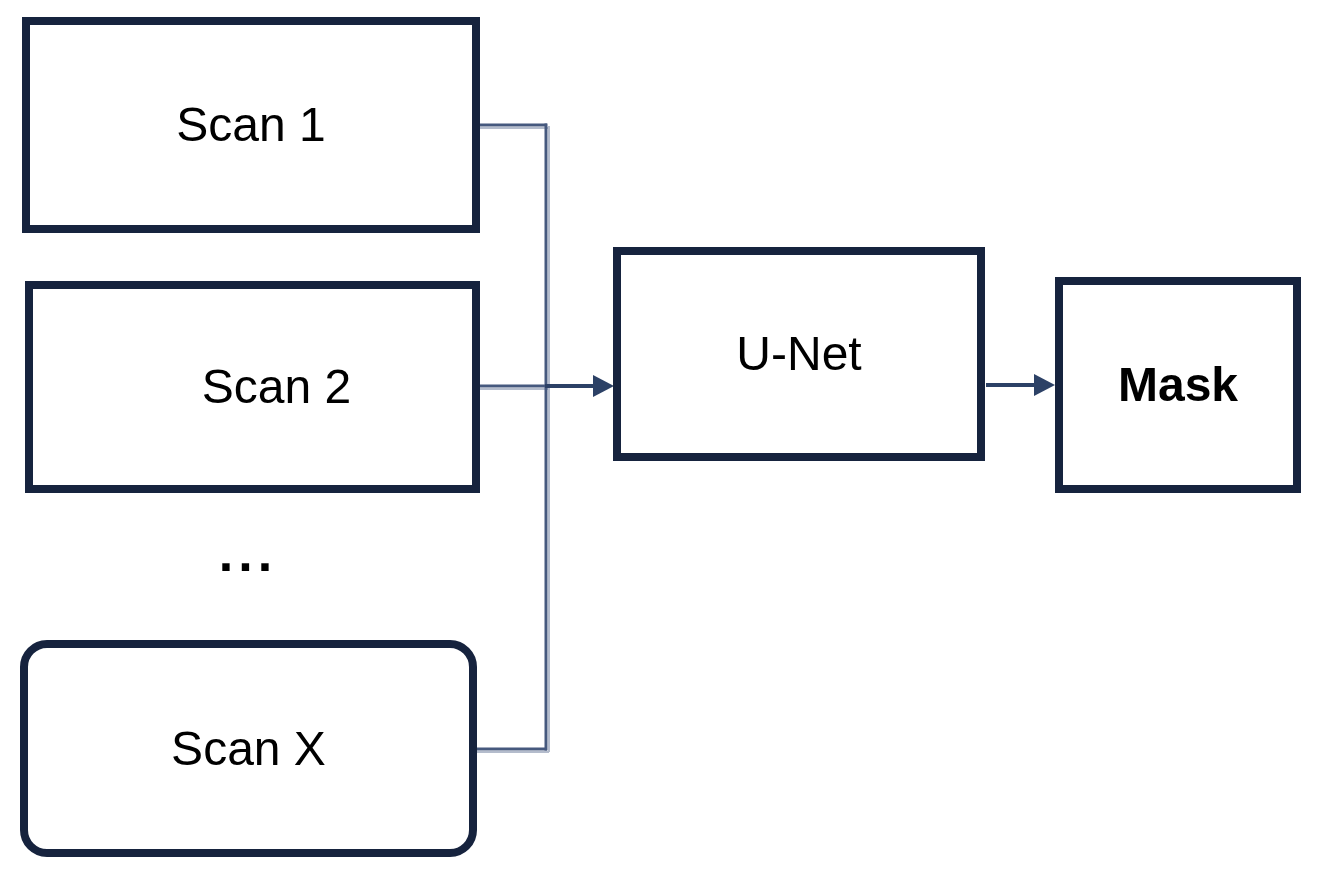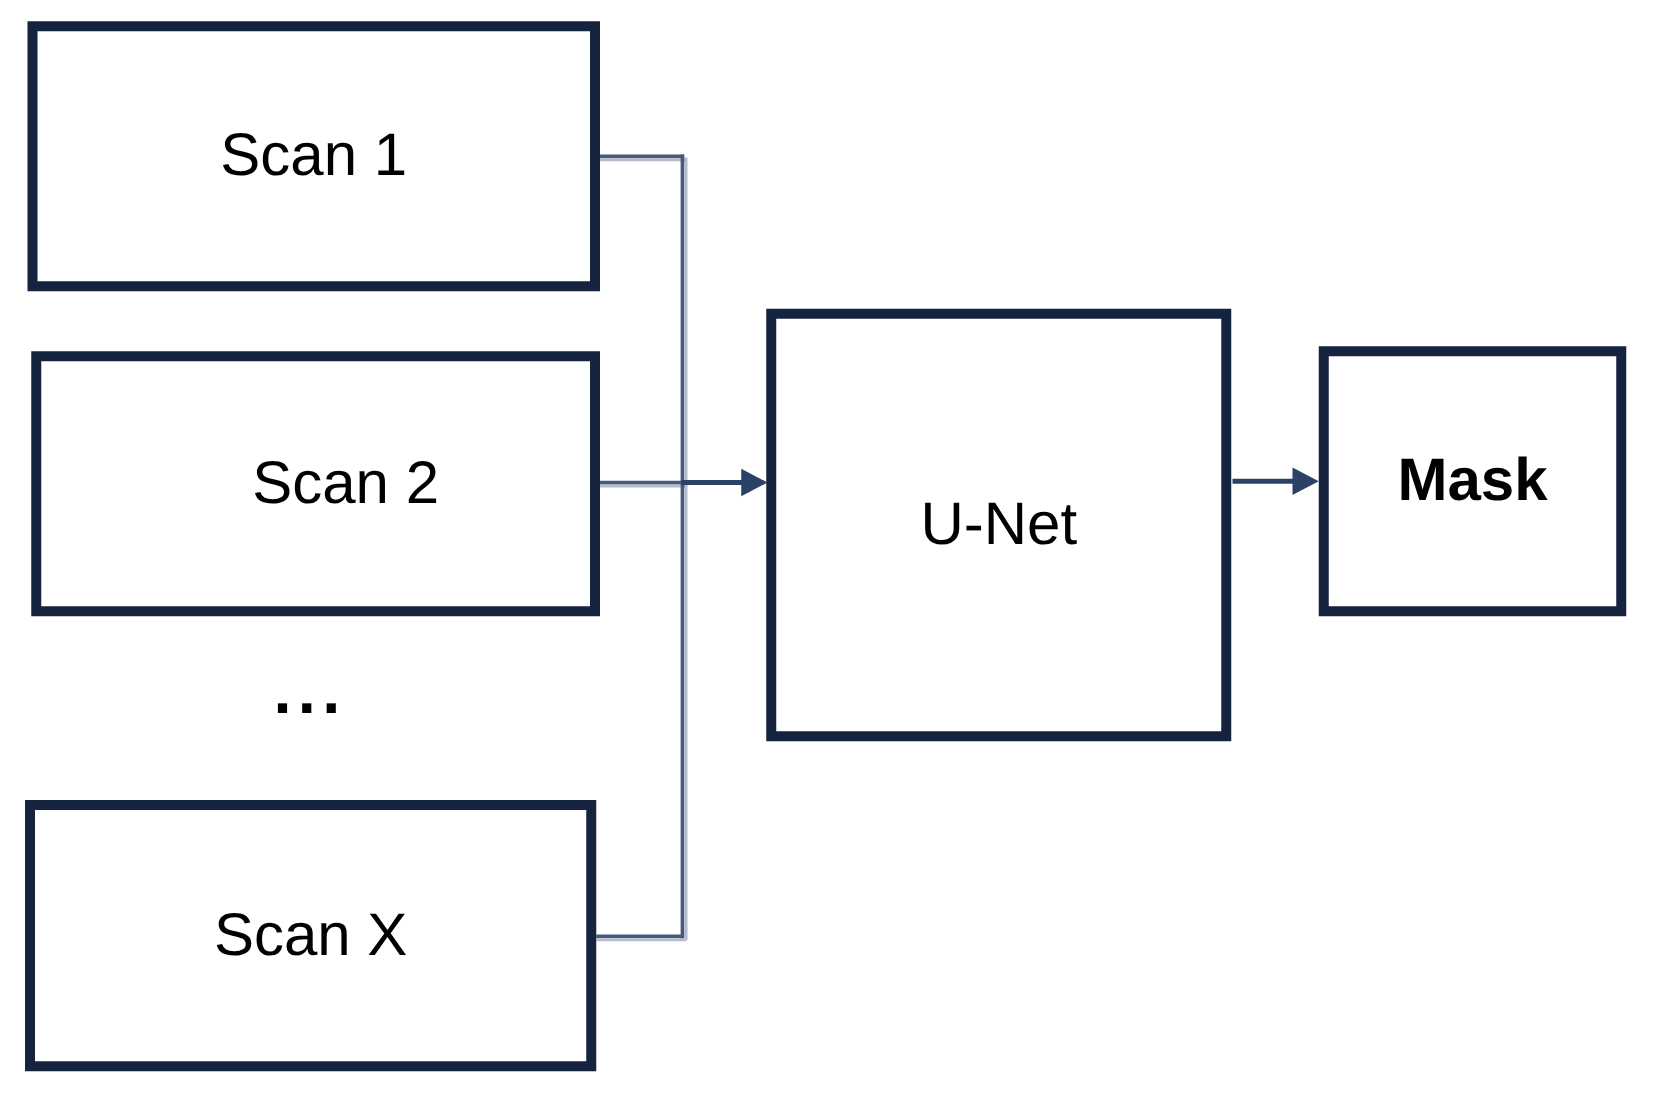--- a/index.html
+++ b/index.html
@@ -55,22 +55,22 @@
     display: flex;
     align-items: center;
     justify-content: center;
     text-align: right;
     color: var(--text, #000000);
     font-size: 48px;
     line-height: 1.28;
   }
   .node-scan1 { left: 22px;   top: 17px;  width: 458px; height: 216px; }
   .node-scan2 { left: 25px;   top: 281px; width: 455px; height: 212px; padding-left: 48px; }
-  .node-scanx { left: 20px;   top: 640px; width: 457px; height: 217px; }
-  .node-unet  { left: 613px;  top: 247px; width: 372px; height: 346px; }
+  .node-scanx { left: 20px;   top: 640px; width: 457px; height: 217px; border-radius: 27px; }
+  .node-unet  { left: 613px;  top: 247px; width: 372px; height: 214px; }
   .node-mask  { left: 1055px; top: 277px; width: 246px; height: 216px; font-weight: bold; }
   .ellipsis {
     position: absolute;
     left: 178px; top: 515px;
     width: 140px; height: 75px;
     display: flex;
     align-items: center;
     justify-content: center;
     color: var(--text, #000000);
     font-size: 52px;

